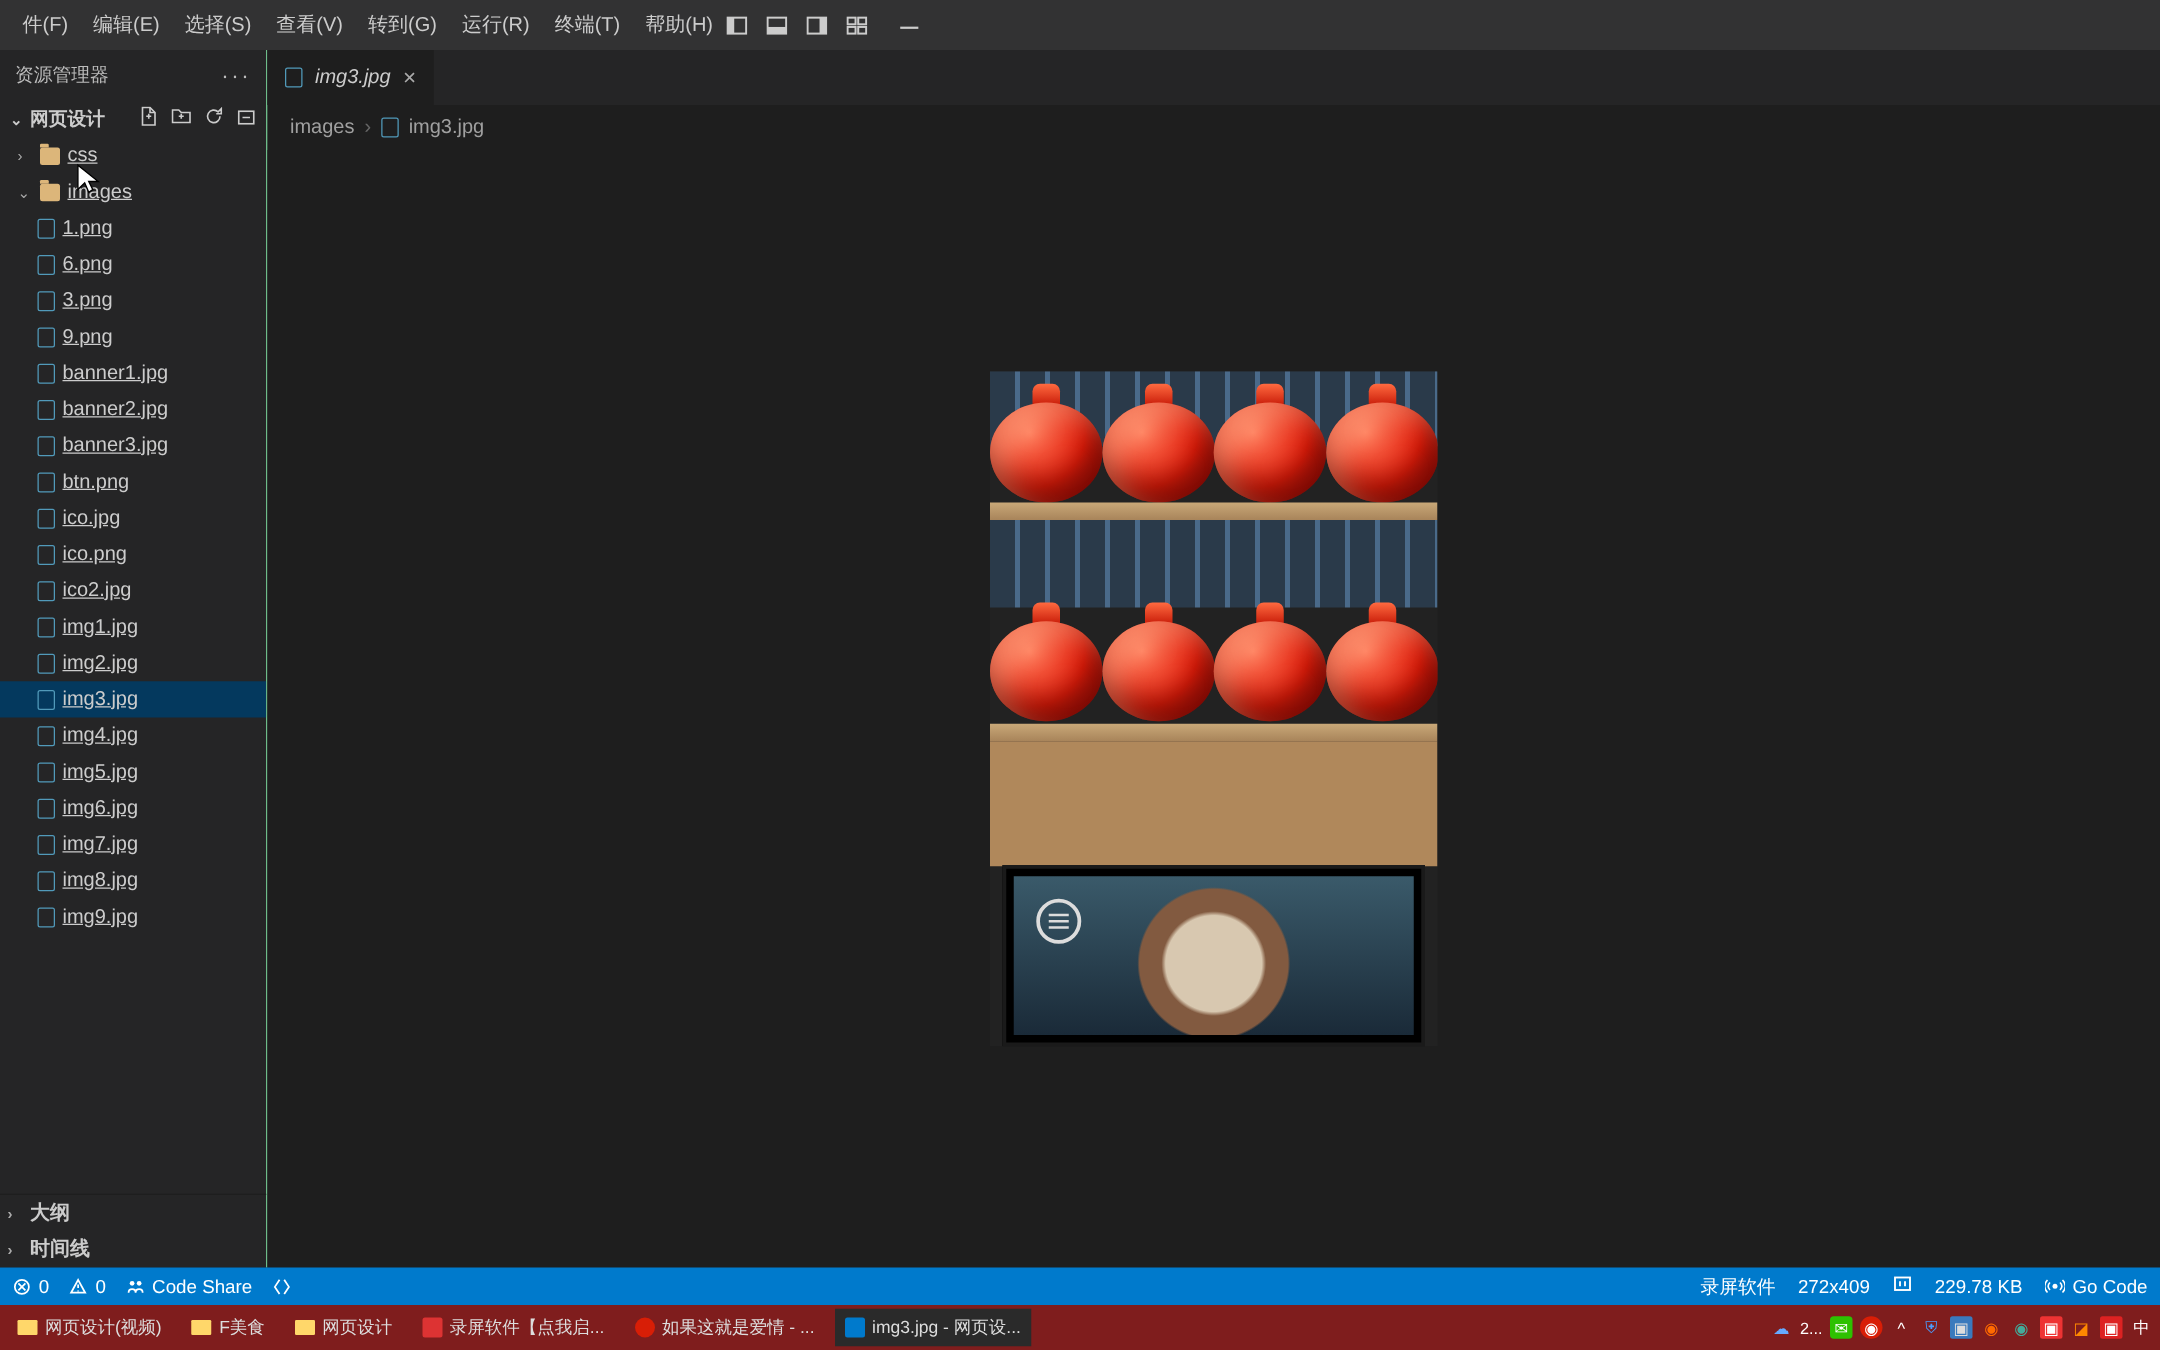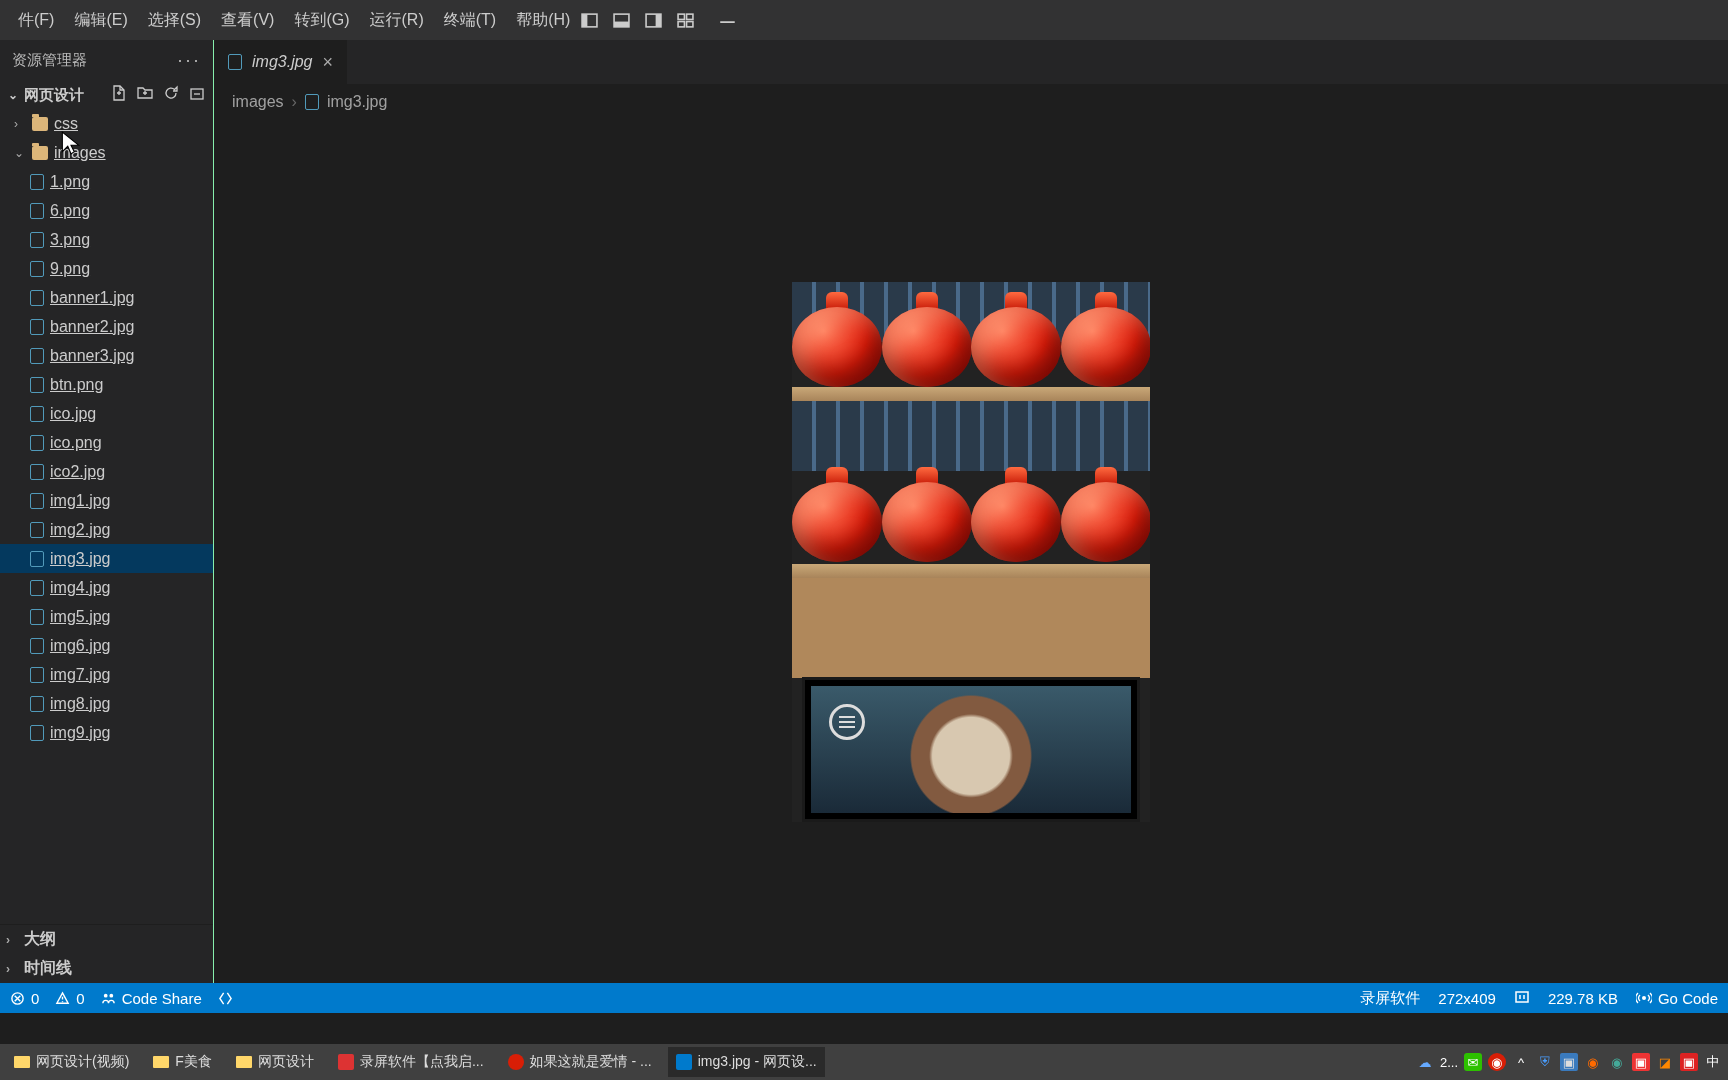--- a/index.html
+++ b/index.html
@@ -48,21 +48,21 @@
 .shelf { position: absolute; left: 0; right: 0; height: 14px; background: linear-gradient(#c9a878,#a8845a); }
 .wood-panel { position: absolute; left: 0; right: 0; background: #b0885b; }
 .tv-frame { position: absolute; left: 10px; right: 10px; bottom: 0; height: 145px; background: #000; border: 3px solid #1a1a1a; }
 .tv-content { position: absolute; inset: 6px; background: radial-gradient(circle at 50% 55%, #d8c8b0 0 22%, #825a40 24% 34%, transparent 35%), linear-gradient(#3a5a6a,#1a2a38); }
 .tv-btn { position: absolute; left: 18px; top: 18px; width: 36px; height: 36px; border: 3px solid #ddd; border-radius: 50%; display: flex; flex-direction: column; justify-content: center; align-items: center; gap: 3px; }
 .tv-btn span { width: 16px; height: 2px; background: #ddd; }
 .ceiling-grid { position: absolute; left:0; right:0; top:0; height:60px; background: repeating-linear-gradient(90deg,#2a3a4a 0,#2a3a4a 20px,#4a6a8a 20px,#4a6a8a 24px); }
 .statusbar { height: 30px; background: #007acc; display: flex; align-items: center; font-size: 15px; color: #fff; padding: 0 10px; gap: 16px; }
 .statusbar .right { margin-left: auto; display: flex; gap: 18px; align-items: center; }
 .statusbar .item { display: flex; align-items: center; gap: 6px; }
-.taskbar { height: 36px; background: #404040; display: flex; align-items: center; font-size: 14px; color: #ddd; padding: 0 6px; gap: 8px; margin-top: 31px; }
+.taskbar { height: 36px; background: #7f1d1d; display: flex; align-items: center; font-size: 14px; color: #ddd; padding: 0 6px; gap: 8px; }
 .taskbar .tb-item { display: flex; align-items: center; gap: 6px; padding: 4px 8px; height: 30px; }
 .taskbar .tb-item.active { background: #2a2a2a; }
 .taskbar .folder-mini { width: 16px; height: 12px; background: #ffd76a; border-radius: 1px; }
 .taskbar .tray { margin-left: auto; display: flex; align-items: center; gap: 6px; }
 .taskbar .tray span { width: 18px; height: 18px; display: inline-flex; align-items: center; justify-content: center; font-size: 13px; }
 </style>
 </head>
 <body>
 
 <div class="menubar">

